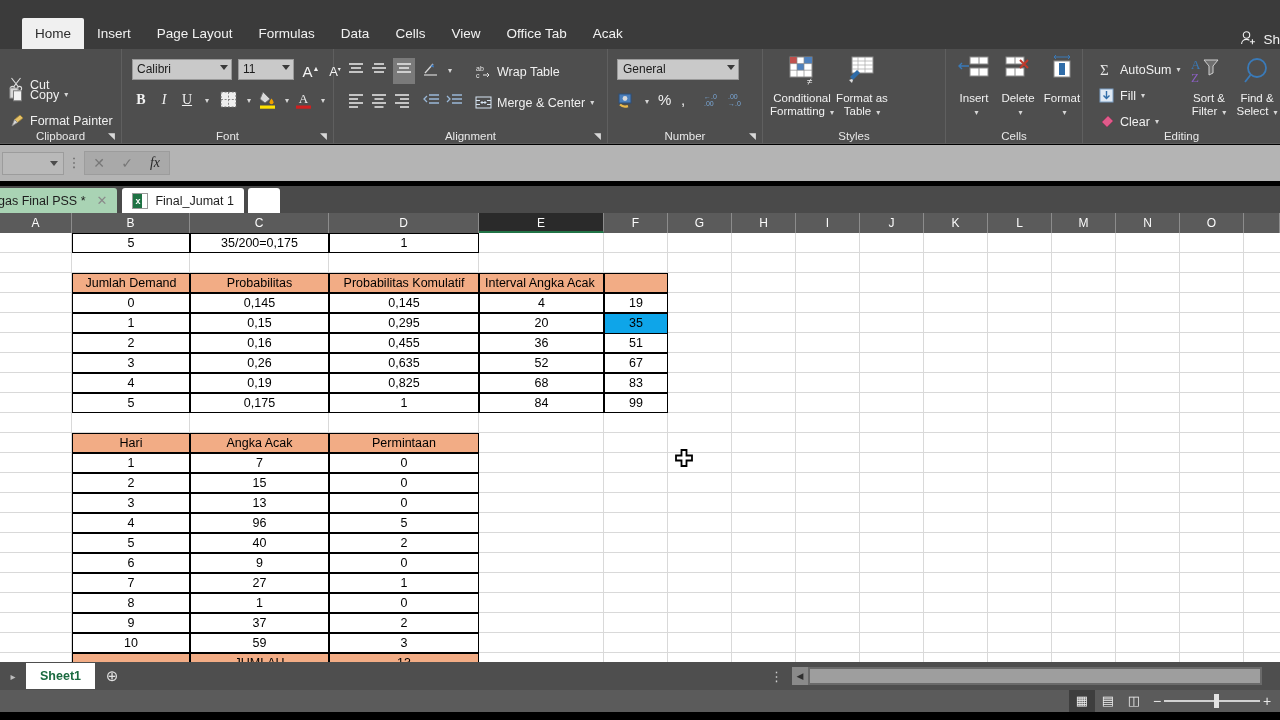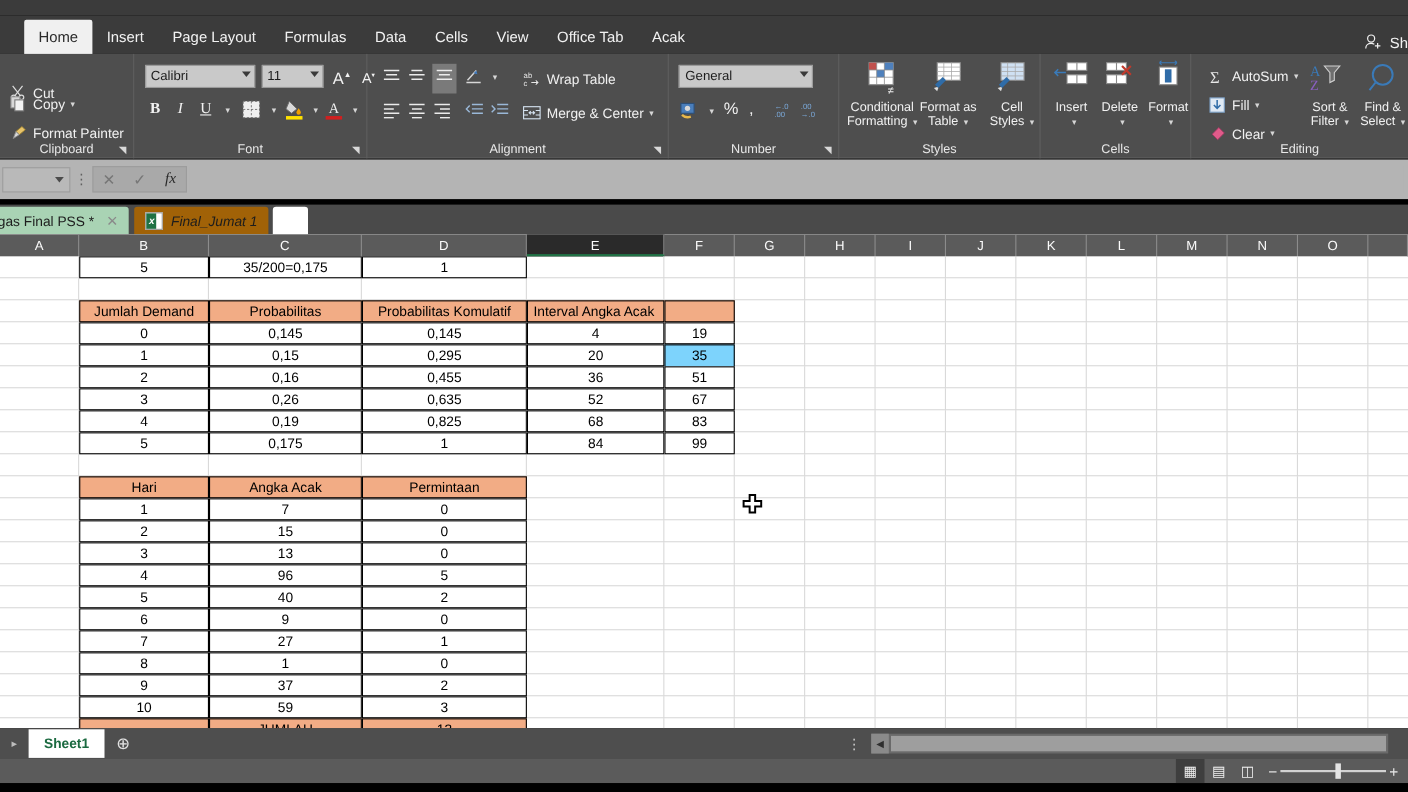--- a/index.html
+++ b/index.html
@@ -142,21 +142,21 @@
   .wbtabs {
     position: absolute; top: 186px; left: 0; width: 1280px; height: 27px;
     background: #4a4a4a; display: flex; align-items: flex-end;
   }
   .wbtab {
     height: 25px; display: flex; align-items: center; gap: 7px;
     padding: 0 10px; font-size: 12.5px; color: #1d1d1d;
     border-radius: 3px 3px 0 0; white-space: nowrap;
   }
   .wbtab.green { background: #a9d3b4; margin-left: -16px; padding-left: 14px; }
-  .wbtab.white { background: #a16207; margin-left: 5px; font-style: italic; }
+  .wbtab.white { background: #ffffff; margin-left: 5px; }
   .wbtab.blank { background: #ffffff; width: 32px; margin-left: 4px; }
   .wbclose { color: #8a8a8a; font-size: 13px; margin-left: 4px; }
   .xl-ico {
     width: 16px; height: 16px; background: #ffffff;
     border: 1px solid #9a9a9a; position: relative; flex: 0 0 auto;
   }
   .xl-ico:before {
     content: "x"; position: absolute; left: 0; top: 0; width: 9px; height: 100%;
     background: #1f7244; color: #fff; font-size: 9px; text-align: center;
     line-height: 14px; font-weight: bold;
@@ -469,32 +469,20 @@
         <span class="glyph">
           <svg width="34" height="32" viewBox="0 0 34 32">
               <rect x="7" y="2" width="21" height="16" fill="#fff" stroke="#8a8a8a"></rect>
               <path d="M7 6h21M7 10h21M7 14h21M13 2v16M20 2v16" stroke="#a8a8a8" stroke-width=".7"></path>
               <path d="M5 22l7-7 3 3-7 7z" fill="#2f6ca8"></path>
               <path d="M4 25l3 3 1-3-1-1z" fill="#dedede"></path>
             </svg>
         </span>
         <span>Format as</span><br>
         <span>Table</span><span class="caret">▾</span>
-      </div>
-      <div class="bigbtn" style="left:124px">
-        <span class="glyph">
-          <svg width="34" height="32" viewBox="0 0 34 32">
-              <rect x="7" y="2" width="21" height="16" fill="#cfe0f2" stroke="#8a8a8a"></rect>
-              <path d="M7 6h21M7 10h21M7 14h21M13 2v16M20 2v16" stroke="#a8a8a8" stroke-width=".7"></path>
-              <path d="M5 22l7-7 3 3-7 7z" fill="#2f6ca8"></path>
-              <path d="M4 25l3 3 1-3-1-1z" fill="#dedede"></path>
-            </svg>
-        </span>
-        <span>Cell</span><br>
-        <span>Styles</span><span class="caret">▾</span>
       </div>
       <div class="grp-label">Styles</div>
     </div>
 
     <div class="grp" id="g-cells">
       <div class="bigbtn" style="left:6px">
         <span class="glyph">
           <svg width="34" height="32" viewBox="0 0 34 32">
               <rect x="13" y="2" width="18" height="7" fill="#fff" stroke="#8a8a8a"></rect>
               <path d="M22 2v7" stroke="#8a8a8a"></path>
@@ -1017,21 +1005,21 @@
         <div style="position: absolute; left: 604px; top: 40px; width: 64px; height: 20px; box-sizing: border-box; border: 1px solid rgb(0, 0, 0); background: rgb(242, 172, 133);"></div>
         <div style="position: absolute; left: 72px; top: 60px; width: 118px; height: 20px; box-sizing: border-box; border: 1px solid rgb(0, 0, 0); font-size: 12.5px; line-height: 18px; color: rgb(0, 0, 0); overflow: hidden; white-space: nowrap; background: rgb(255, 255, 255); text-align: center;">0</div>
         <div style="position: absolute; left: 190px; top: 60px; width: 139px; height: 20px; box-sizing: border-box; border: 1px solid rgb(0, 0, 0); font-size: 12.5px; line-height: 18px; color: rgb(0, 0, 0); overflow: hidden; white-space: nowrap; background: rgb(255, 255, 255); text-align: center;">0,145</div>
         <div style="position: absolute; left: 329px; top: 60px; width: 150px; height: 20px; box-sizing: border-box; border: 1px solid rgb(0, 0, 0); font-size: 12.5px; line-height: 18px; color: rgb(0, 0, 0); overflow: hidden; white-space: nowrap; background: rgb(255, 255, 255); text-align: center;">0,145</div>
         <div style="position: absolute; left: 479px; top: 60px; width: 125px; height: 20px; box-sizing: border-box; border: 1px solid rgb(0, 0, 0); font-size: 12.5px; line-height: 18px; color: rgb(0, 0, 0); overflow: hidden; white-space: nowrap; background: rgb(255, 255, 255); text-align: center;">4</div>
         <div style="position: absolute; left: 604px; top: 60px; width: 64px; height: 20px; box-sizing: border-box; border: 1px solid rgb(0, 0, 0); font-size: 12.5px; line-height: 18px; color: rgb(0, 0, 0); overflow: hidden; white-space: nowrap; background: rgb(255, 255, 255); text-align: center;">19</div>
         <div style="position: absolute; left: 72px; top: 80px; width: 118px; height: 20px; box-sizing: border-box; border: 1px solid rgb(0, 0, 0); font-size: 12.5px; line-height: 18px; color: rgb(0, 0, 0); overflow: hidden; white-space: nowrap; background: rgb(255, 255, 255); text-align: center;">1</div>
         <div style="position: absolute; left: 190px; top: 80px; width: 139px; height: 20px; box-sizing: border-box; border: 1px solid rgb(0, 0, 0); font-size: 12.5px; line-height: 18px; color: rgb(0, 0, 0); overflow: hidden; white-space: nowrap; background: rgb(255, 255, 255); text-align: center;">0,15</div>
         <div style="position: absolute; left: 329px; top: 80px; width: 150px; height: 20px; box-sizing: border-box; border: 1px solid rgb(0, 0, 0); font-size: 12.5px; line-height: 18px; color: rgb(0, 0, 0); overflow: hidden; white-space: nowrap; background: rgb(255, 255, 255); text-align: center;">0,295</div>
         <div style="position: absolute; left: 479px; top: 80px; width: 125px; height: 20px; box-sizing: border-box; border: 1px solid rgb(0, 0, 0); font-size: 12.5px; line-height: 18px; color: rgb(0, 0, 0); overflow: hidden; white-space: nowrap; background: rgb(255, 255, 255); text-align: center;">20</div>
-        <div style="position: absolute; left: 604px; top: 80px; width: 64px; height: 36px; box-sizing: border-box; border: 1px solid rgb(0, 0, 0); font-size: 12.5px; line-height: 18px; color: rgb(0, 0, 0); overflow: hidden; white-space: nowrap; background: #7dd3fc; text-align: center;">35</div>
+        <div style="position: absolute; left: 604px; top: 80px; width: 64px; height: 36px; box-sizing: border-box; border: 1px solid rgb(0, 0, 0); font-size: 12.5px; line-height: 18px; color: rgb(0, 0, 0); overflow: hidden; white-space: nowrap; background: #0ea5e9; text-align: center;">35</div>
         <div style="position: absolute; left: 72px; top: 100px; width: 118px; height: 20px; box-sizing: border-box; border: 1px solid rgb(0, 0, 0); font-size: 12.5px; line-height: 18px; color: rgb(0, 0, 0); overflow: hidden; white-space: nowrap; background: rgb(255, 255, 255); text-align: center;">2</div>
         <div style="position: absolute; left: 190px; top: 100px; width: 139px; height: 20px; box-sizing: border-box; border: 1px solid rgb(0, 0, 0); font-size: 12.5px; line-height: 18px; color: rgb(0, 0, 0); overflow: hidden; white-space: nowrap; background: rgb(255, 255, 255); text-align: center;">0,16</div>
         <div style="position: absolute; left: 329px; top: 100px; width: 150px; height: 20px; box-sizing: border-box; border: 1px solid rgb(0, 0, 0); font-size: 12.5px; line-height: 18px; color: rgb(0, 0, 0); overflow: hidden; white-space: nowrap; background: rgb(255, 255, 255); text-align: center;">0,455</div>
         <div style="position: absolute; left: 479px; top: 100px; width: 125px; height: 20px; box-sizing: border-box; border: 1px solid rgb(0, 0, 0); font-size: 12.5px; line-height: 18px; color: rgb(0, 0, 0); overflow: hidden; white-space: nowrap; background: rgb(255, 255, 255); text-align: center;">36</div>
         <div style="position: absolute; left: 604px; top: 100px; width: 64px; height: 20px; box-sizing: border-box; border: 1px solid rgb(0, 0, 0); font-size: 12.5px; line-height: 18px; color: rgb(0, 0, 0); overflow: hidden; white-space: nowrap; background: rgb(255, 255, 255); text-align: center;">51</div>
         <div style="position: absolute; left: 72px; top: 120px; width: 118px; height: 20px; box-sizing: border-box; border: 1px solid rgb(0, 0, 0); font-size: 12.5px; line-height: 18px; color: rgb(0, 0, 0); overflow: hidden; white-space: nowrap; background: rgb(255, 255, 255); text-align: center;">3</div>
         <div style="position: absolute; left: 190px; top: 120px; width: 139px; height: 20px; box-sizing: border-box; border: 1px solid rgb(0, 0, 0); font-size: 12.5px; line-height: 18px; color: rgb(0, 0, 0); overflow: hidden; white-space: nowrap; background: rgb(255, 255, 255); text-align: center;">0,26</div>
         <div style="position: absolute; left: 329px; top: 120px; width: 150px; height: 20px; box-sizing: border-box; border: 1px solid rgb(0, 0, 0); font-size: 12.5px; line-height: 18px; color: rgb(0, 0, 0); overflow: hidden; white-space: nowrap; background: rgb(255, 255, 255); text-align: center;">0,635</div>
         <div style="position: absolute; left: 479px; top: 120px; width: 125px; height: 20px; box-sizing: border-box; border: 1px solid rgb(0, 0, 0); font-size: 12.5px; line-height: 18px; color: rgb(0, 0, 0); overflow: hidden; white-space: nowrap; background: rgb(255, 255, 255); text-align: center;">52</div>
         <div style="position: absolute; left: 604px; top: 120px; width: 64px; height: 20px; box-sizing: border-box; border: 1px solid rgb(0, 0, 0); font-size: 12.5px; line-height: 18px; color: rgb(0, 0, 0); overflow: hidden; white-space: nowrap; background: rgb(255, 255, 255); text-align: center;">67</div>

